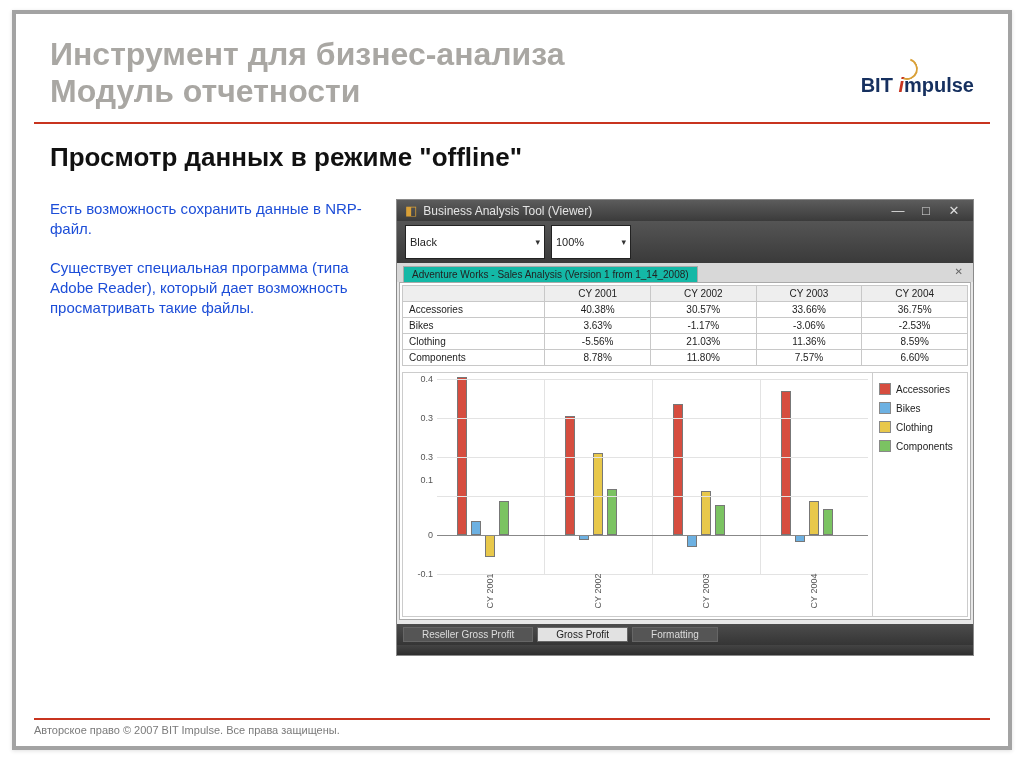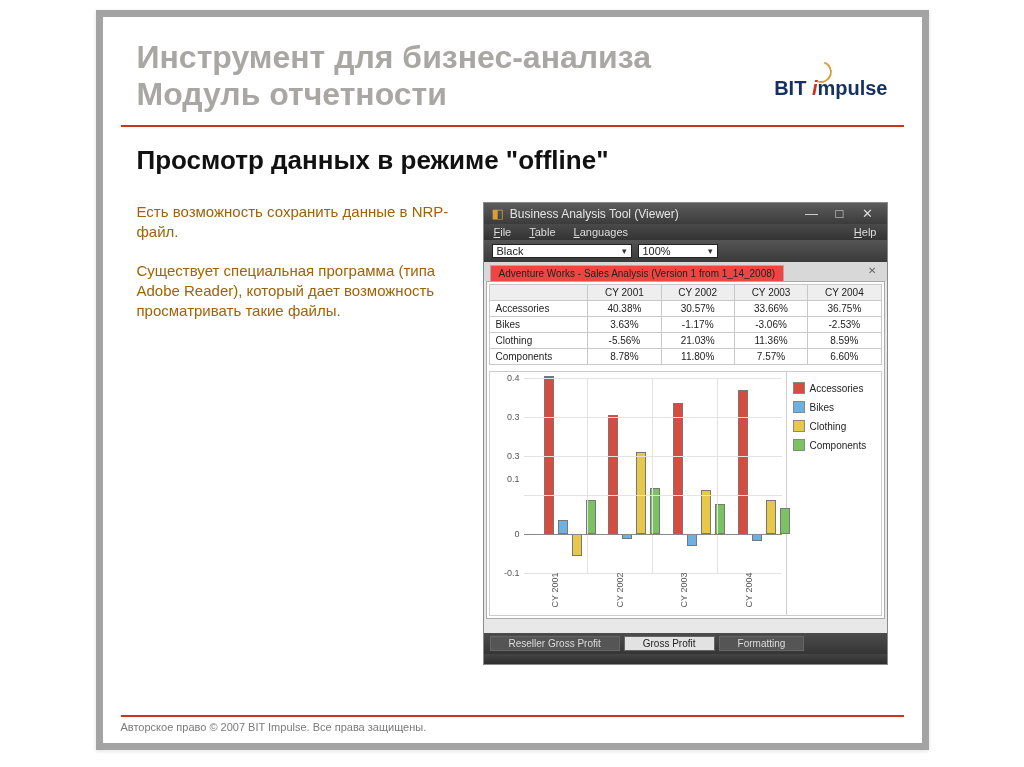--- a/index.html
+++ b/index.html
@@ -3,23 +3,23 @@
 <meta charset="utf-8">
 <style>
   * { box-sizing: border-box; margin: 0; padding: 0; }
   body {
     width: 1024px; height: 767px;
     background: #fff;
     font-family: Arial, Helvetica, sans-serif;
     position: relative;
   }
   .slide {
-    width: 833px; height: 740px;
+    width: 1000px; height: 740px;
     margin: 10px auto;
-    border: 7px solid #a3a3a3;
+    border: 4px solid #a3a3a3;
     box-shadow: 0 1px 4px rgba(0,0,0,.12);
     position: relative;
     background: #fff;
   }
   .title-block {
     padding: 22px 34px 8px;
     position: relative;
   }
   .title1, .title2 {
     font-size: 32px;
@@ -45,49 +45,49 @@
     border-radius: 50%;
     transform: rotate(-25deg);
   }
   .hr-red { height: 2px; background: #c8341f; margin: 4px 18px 0; }
   .subtitle {
     font-size: 26px; font-weight: bold; color: #111;
     padding: 18px 34px 6px;
     font-family: Verdana, sans-serif;
   }
   .content { display: flex; padding: 20px 34px 0; gap: 16px; }
-  .text-col { width: 330px; font-size: 15px; color: #a16207; line-height: 1.35; }
+  .text-col { width: 330px; font-size: 15px; color: #1d4ed8; line-height: 1.35; }
   .text-col p { margin-bottom: 18px; }
   .app { flex: 1; border: 1px solid #8a8a8a; background: #e8e8e8; font-size: 11px; color: #222; }
   .titlebar {
     background: linear-gradient(#5c5c5c,#3b3b3b);
     color: #e4e4e4; padding: 3px 8px; display: flex; align-items: center; gap: 6px;
     font-size: 12px;
   }
   .titlebar .gap { flex: 1; }
   .winbtn { width: 22px; text-align: center; color: #ddd; font-size: 13px; }
   .menubar {
     background: linear-gradient(#4a4a4a,#333);
     color: #ddd; padding: 2px 10px; display: flex; gap: 18px; font-size: 11px;
   }
   .menubar span u { text-decoration: underline; }
   .toolbar {
     background: linear-gradient(#555,#3a3a3a);
     padding: 4px 8px; display: flex; gap: 6px;
   }
   .selbox {
-    background: #fff; border: 1px solid #222; padding: 0 4px;
+    background: #fff; border: 1px solid #222; padding: 10px 4px;
     display: flex; align-items: center; justify-content: space-between;
     font-size: 11px;
   }
   .selbox .arrow { font-size: 9px; color: #333; }
   .tab-band { background: #d8d8d8; padding: 3px 6px 0; }
-  .doc-tab { background: #ef4444; border: 1px solid #aaa; border-bottom: none; display: inline-block; padding: 2px 8px; font-size: 10px; }
+  .doc-tab { background: #14b8a6; border: 1px solid #aaa; border-bottom: none; display: inline-block; padding: 2px 8px; font-size: 10px; }
   .tab-close { float: right; font-size: 10px; color: #666; margin-right: 4px; }
-  .doc-body { background: #fff; border: 1px solid #aaa; margin: 0 2px 14px; padding: 2px; }
+  .doc-body { background: #fff; border: 1px solid #aaa; margin: 0 2px 4px; padding: 2px; }
   table.data { width: 100%; border-collapse: collapse; font-size: 10px; }
   table.data th, table.data td { border: 1px solid #c8c8c8; padding: 2px 6px; }
   table.data th { background: #eee; font-weight: normal; text-align: center; }
   table.data td.lbl { text-align: left; color: #222; }
   table.data td.num { text-align: center; }
   .chart-wrap { display: flex; margin-top: 6px; border: 1px solid #ccc; background: #fff; height: 245px; }
   .chart-area { flex: 1; position: relative; padding: 6px 4px 0 34px; }
   .legend { width: 95px; border-left: 1px solid #ccc; padding: 10px 6px; font-size: 10px; }
   .legend-row { display: flex; align-items: center; gap: 5px; margin-bottom: 7px; }
   .lg-sw { width: 12px; height: 12px; border: 1px solid #888; }
@@ -140,27 +140,20 @@
     <div class="app">
       <div class="titlebar">
         <span class="cube-icon">◧</span>
         <span>Business Analysis Tool (Viewer)</span>
         <span class="gap"></span>
         <span class="winbtn">—</span>
         <span class="winbtn">□</span>
         <span class="winbtn">✕</span>
       </div>
 
-      <div class="menubar">
-        <span><u>F</u>ile</span>
-        <span><u>T</u>able</span>
-        <span><u>L</u>anguages</span>
-        <span style="flex:1"></span>
-        <span><u>H</u>elp</span>
-      </div>
 
       <div class="toolbar">
         <div class="selbox" style="width:140px">
           <span>Black</span>
           <span class="arrow">▾</span>
         </div>
         <div class="selbox" style="width:80px">
           <span>100%</span>
           <span class="arrow">▾</span>
         </div>

